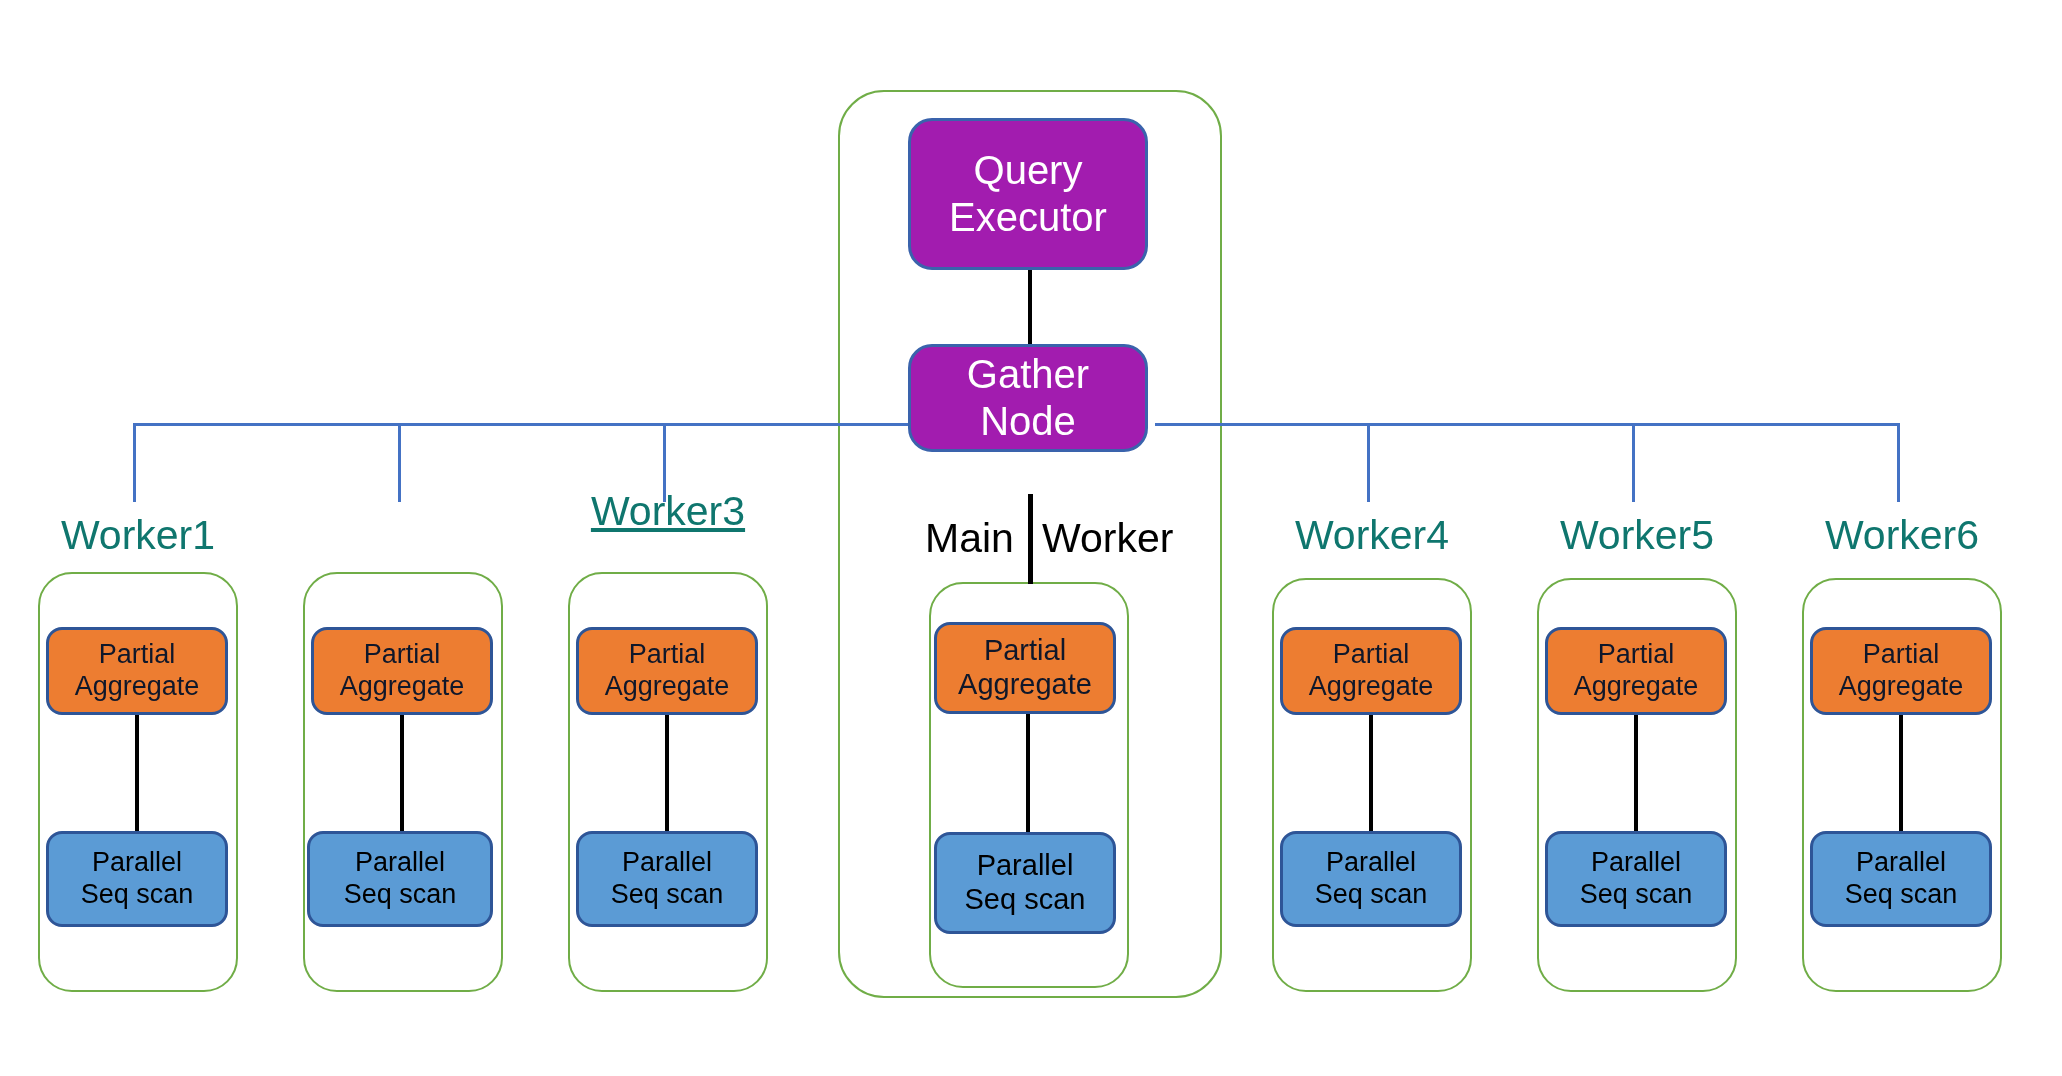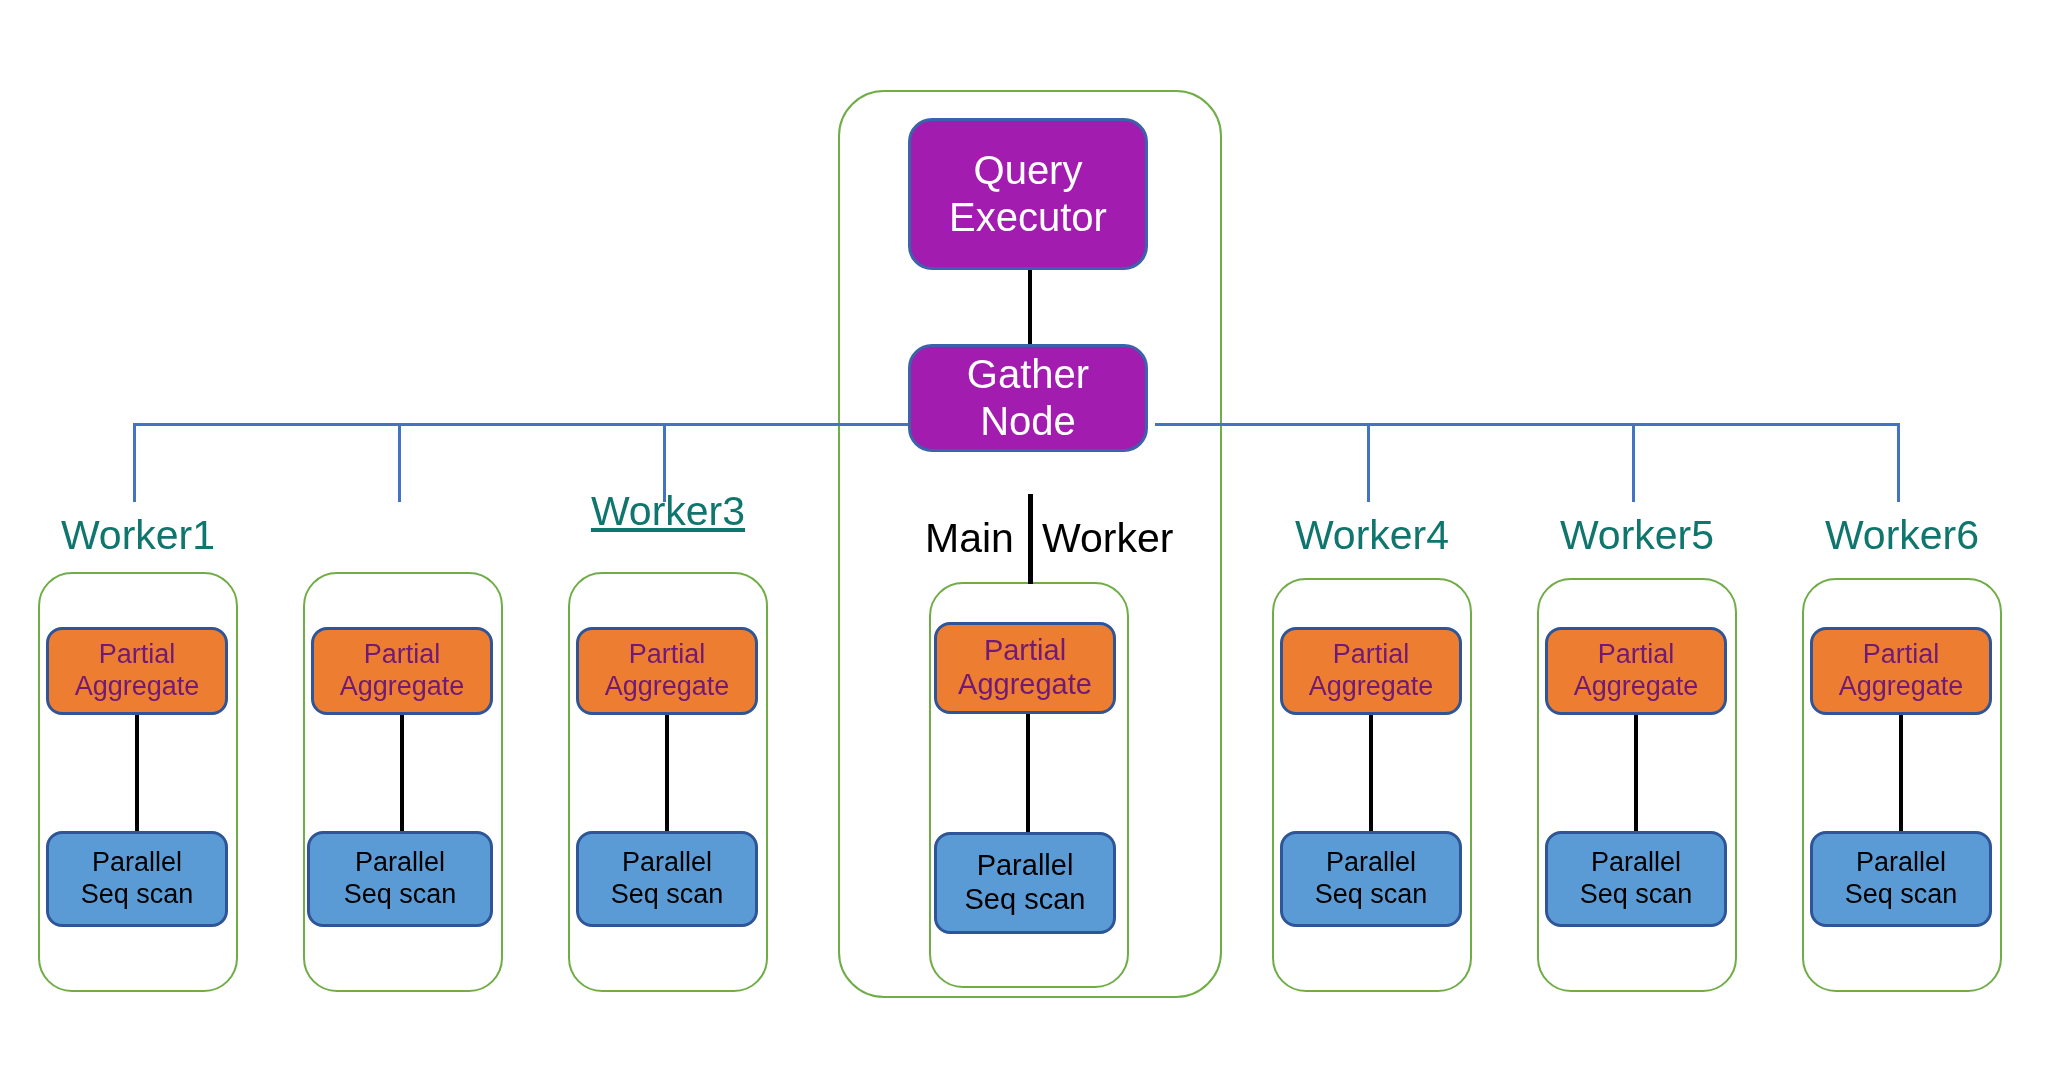--- a/index.html
+++ b/index.html
@@ -35,21 +35,21 @@
   .node.blue-dark {
     background: #a21caf;
     border-color: #3A63AC;
     color: #ffffff;
     font-size: 40px;
     border-radius: 24px;
   }
   .node.orange {
     background: #ED7D31;
     border-color: #2E5597;
-    color: #701a75;
+    color: #0f172a;
     font-size: 27px;
   }
   .node.blue-light {
     background: #5B9BD5;
     border-color: #2E5597;
     color: #000000;
     font-size: 27px;
   }
   .node.orange.main, .node.blue-light.main {
     font-size: 29px;

